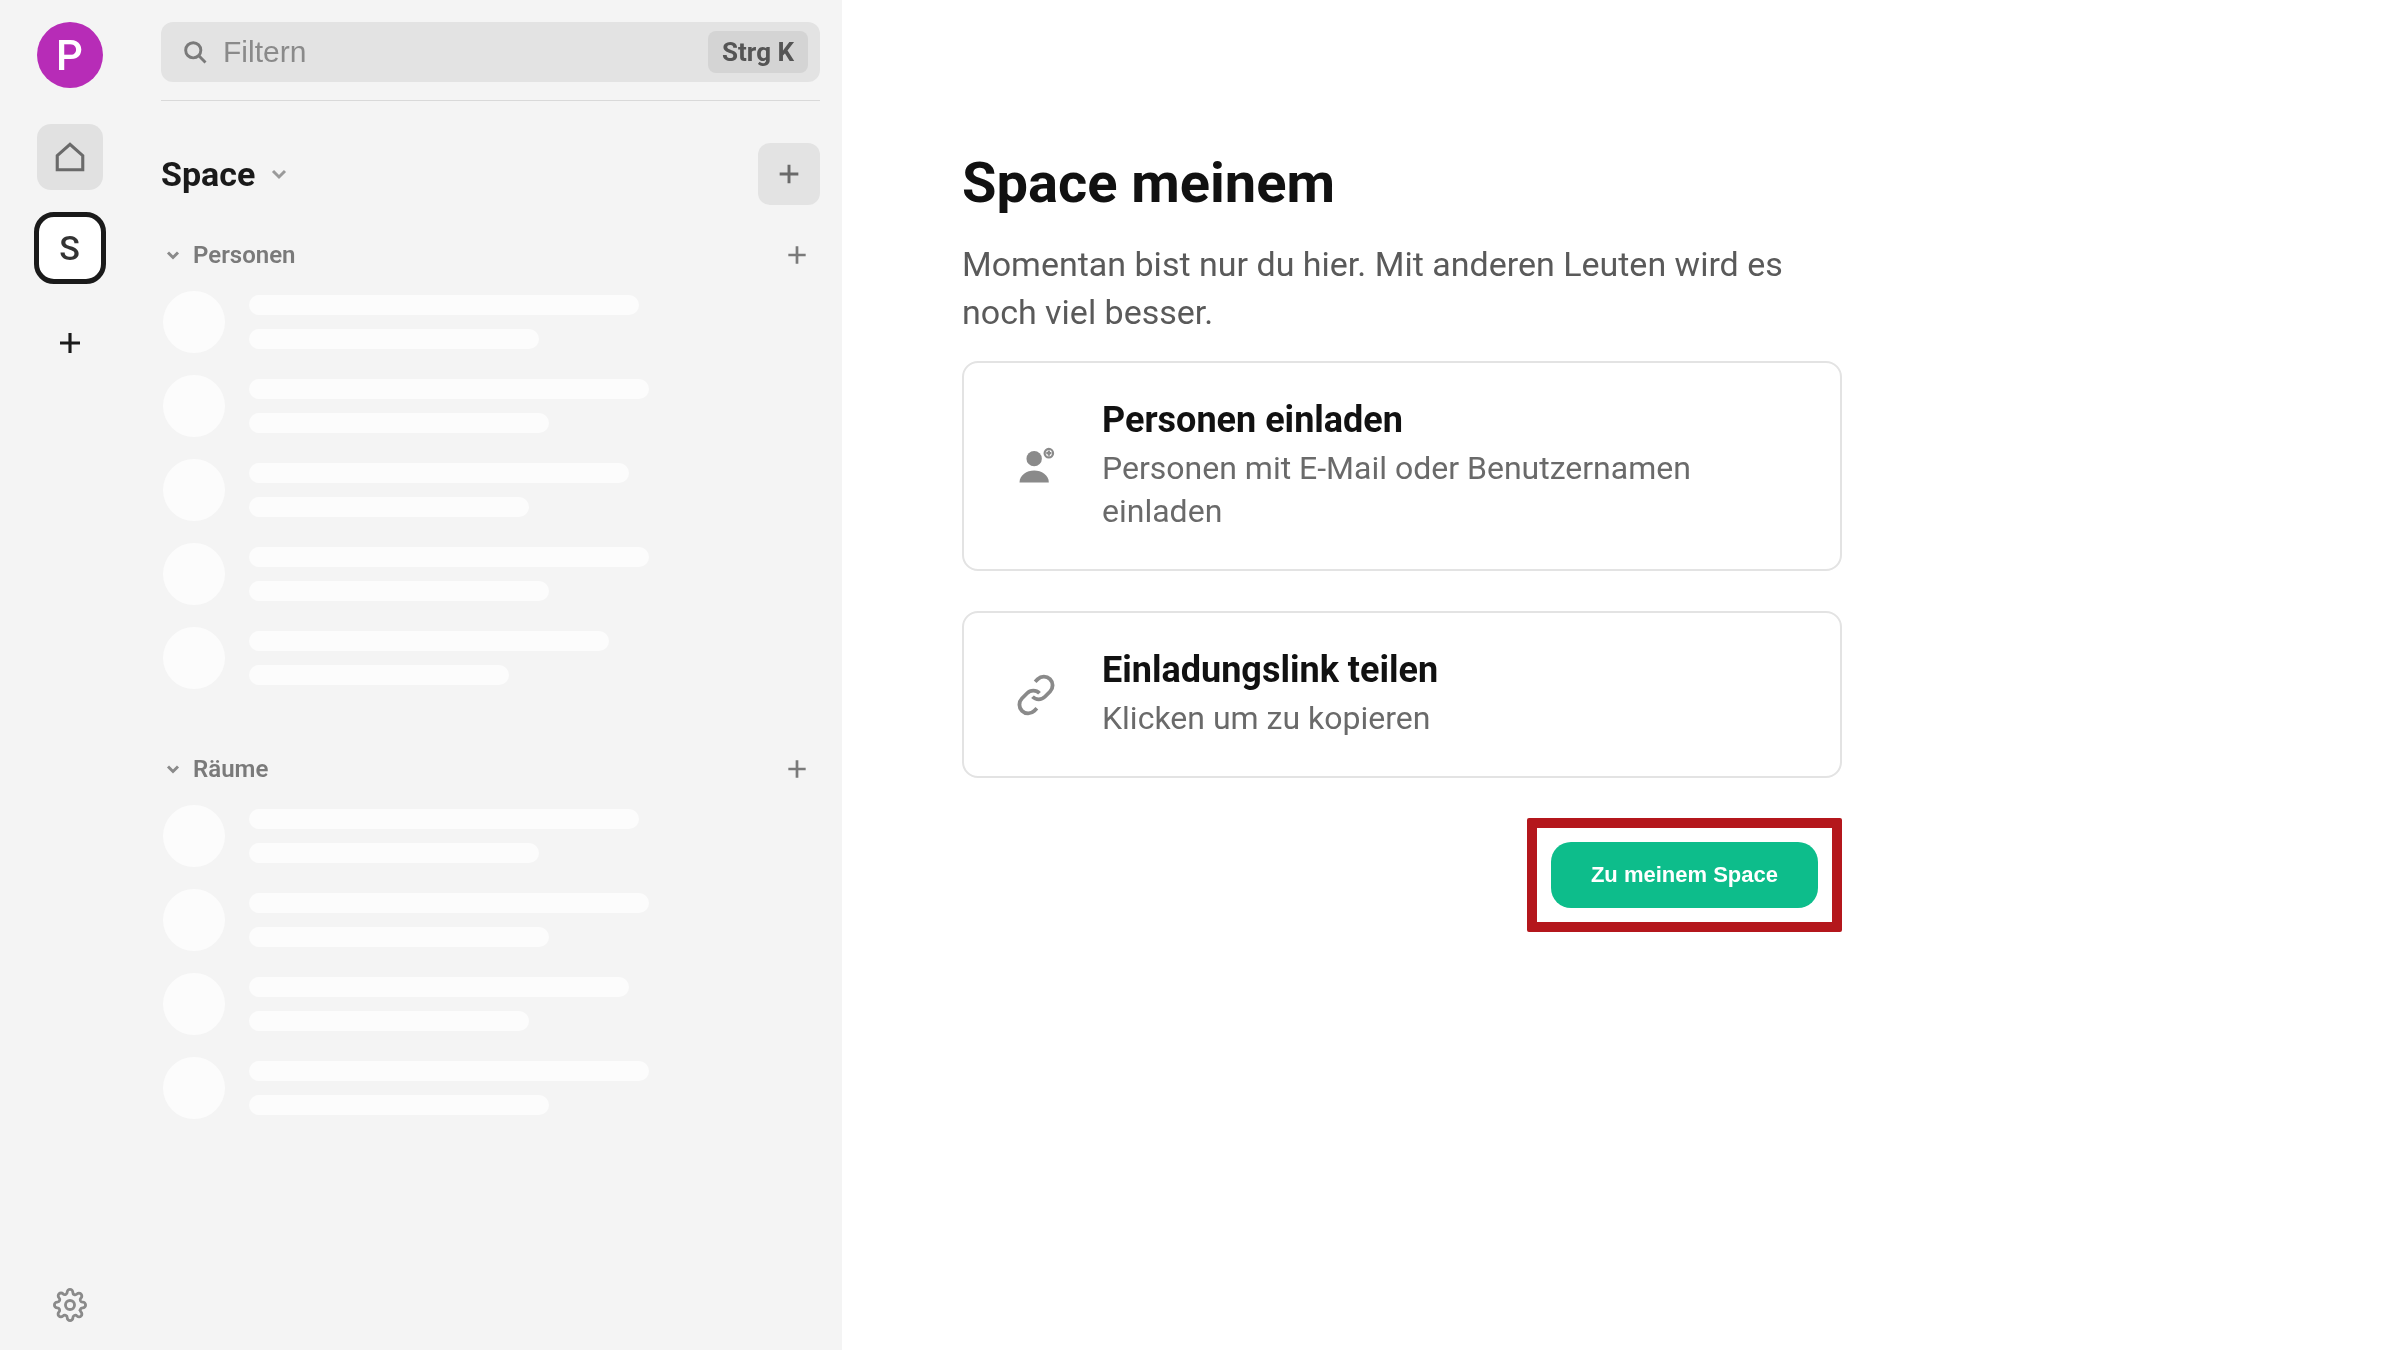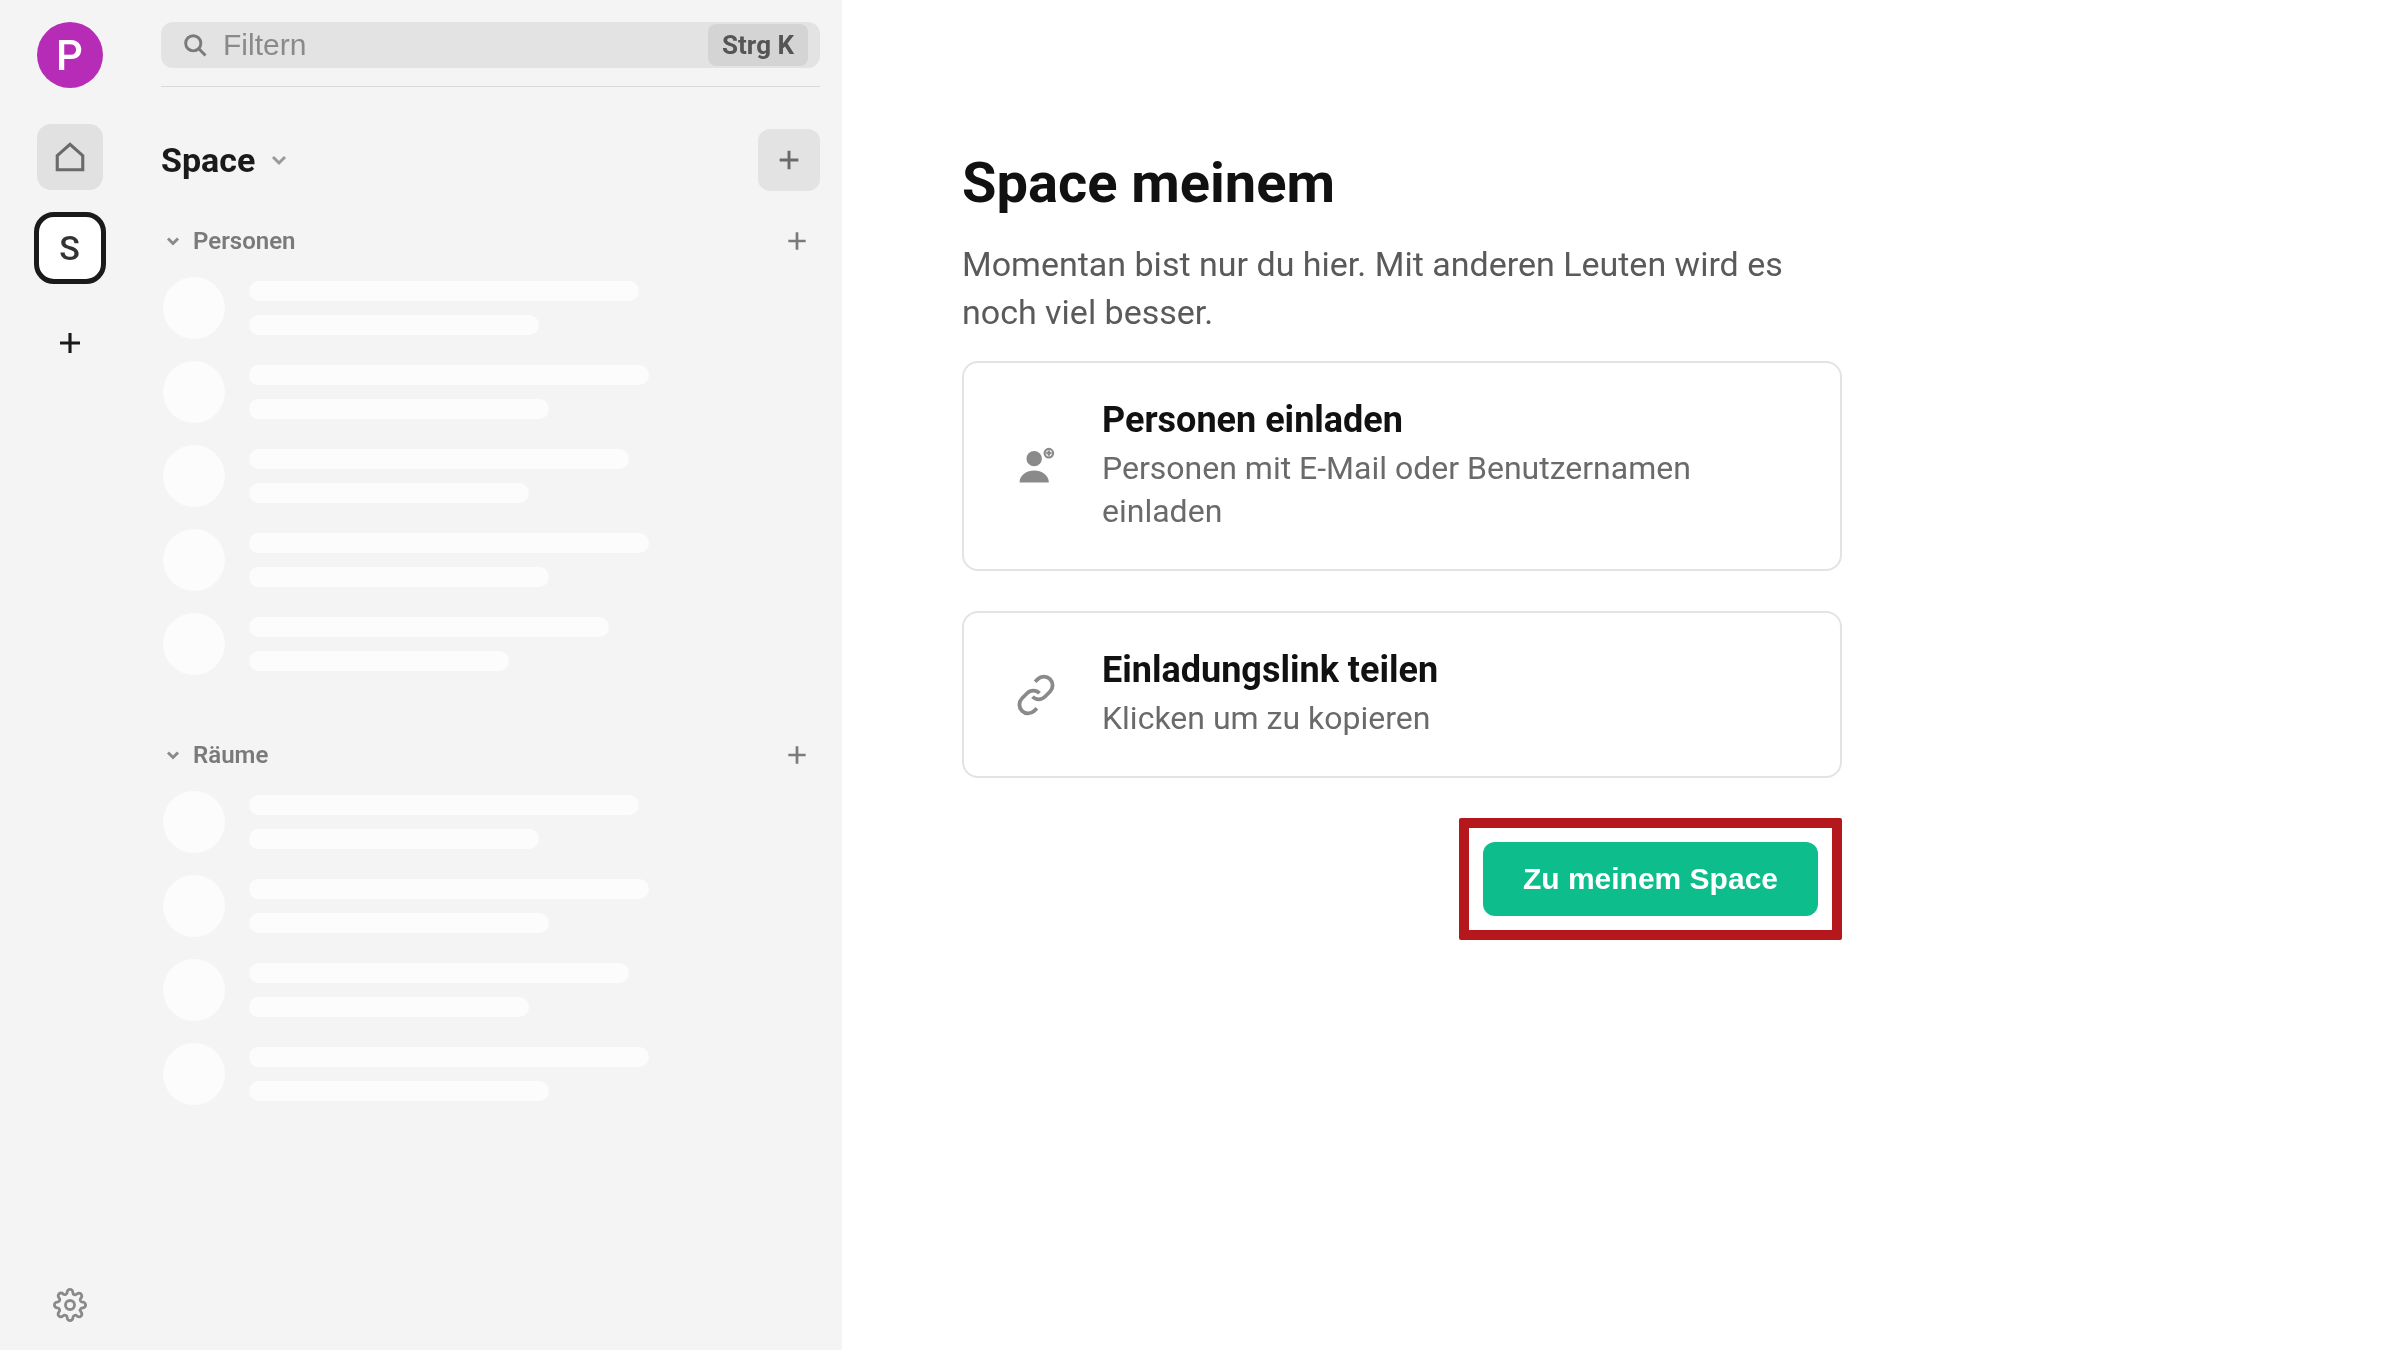--- a/index.html
+++ b/index.html
@@ -9,21 +9,21 @@
   
   .rail { width: 139px; background: #f4f4f4; display: flex; flex-direction: column; align-items: center; padding-top: 22px; position: relative; }
   .avatar { width: 66px; height: 66px; border-radius: 50%; background: #b72cb7; color: #fff; display: flex; align-items: center; justify-content: center; font-size: 42px; font-weight: 500; margin-bottom: 36px; cursor: pointer; }
   .rail-home { width: 66px; height: 66px; border-radius: 14px; background: #e1e1e1; display: flex; align-items: center; justify-content: center; margin-bottom: 22px; cursor: pointer; }
   .rail-space { width: 72px; height: 72px; border-radius: 20px; border: 5px solid #1a1a1a; background: #fff; display: flex; align-items: center; justify-content: center; font-size: 34px; font-weight: 500; color: #333; margin-bottom: 26px; cursor: pointer; }
   .rail-add { width: 66px; height: 66px; display: flex; align-items: center; justify-content: center; font-size: 40px; color: #1a1a1a; cursor: pointer; }
   .rail-settings { position: absolute; bottom: 28px; left: 50%; transform: translateX(-50%); cursor: pointer; }
 
   
   .left-panel { width: 703px; background: #f4f4f4; padding: 22px 22px 0 22px; display: flex; flex-direction: column; }
-  .search-wrap { background: #e3e3e3; border-radius: 12px; height: 46px; display: flex; align-items: center; padding: 0 12px 0 20px; margin-bottom: 6px; }
+  .search-wrap { background: #e3e3e3; border-radius: 12px; height: 60px; display: flex; align-items: center; padding: 0 12px 0 20px; margin-bottom: 6px; }
   .search-icon { color: #7a7a7a; margin-right: 14px; display:flex; }
   .search-input { flex: 1; background: transparent; border: none; font-size: 30px; color: #6a6a6a; outline: none; }
   .search-input::placeholder { color: #8a8a8a; }
   .kbd { background: #d4d4d4; color: #555; font-size: 26px; font-weight: 700; padding: 6px 14px; border-radius: 8px; }
   .divider-thin { height: 1px; background: #d9d9d9; margin-top: 12px; }
 
   .space-row { display: flex; align-items: center; justify-content: space-between; margin-top: 42px; margin-bottom: 30px; }
   .space-title { display: flex; align-items: center; gap: 12px; font-size: 34px; font-weight: 700; color: #1a1a1a; cursor: pointer; }
   .chev { color: #8a8a8a; }
   .plus-box { width: 62px; height: 62px; border-radius: 12px; background: #e3e3e3; display: flex; align-items: center; justify-content: center; font-size: 40px; color: #6a6a6a; cursor: pointer; }
@@ -50,21 +50,21 @@
   .page-title { font-size: 56px; font-weight: 700; color: #111; margin-bottom: 24px; }
   .page-sub { font-size: 34px; color: #5a5a5a; line-height: 1.42; margin-bottom: 24px; max-width: 870px; }
 
   .card { border: 2px solid #e3e3e3; border-radius: 16px; padding: 36px 48px; display: flex; align-items: center; gap: 42px; margin-bottom: 40px; cursor: pointer; background: #fff; }
   .card-icon { color: #8a8a8a; flex-shrink: 0; width: 48px; display:flex; align-items:center; justify-content:center; }
   .card-title { font-size: 36px; font-weight: 700; color: #111; margin-bottom: 6px; }
   .card-sub { font-size: 32px; color: #6a6a6a; line-height: 1.35; max-width: 620px; }
 
   .button-row { display: flex; justify-content: flex-end; margin-top: 30px; }
   .highlight-box { border: 10px solid #b4171c; padding: 14px; border-radius: 2px; }
-  .primary-btn { background: #0dbd8b; color: #fff; font-size: 30px; font-weight: 700; border: none; border-radius: 12px; padding: 20px 40px; cursor: pointer; }
+  .primary-btn { background: #0dbd8b; color: #fff; font-size: 22px; font-weight: 700; border: none; border-radius: 20px; padding: 20px 40px; cursor: pointer; }
 
   svg { display: block; }
 </style>
 </head>
 <body>
 
 <div class="app">
 
   <div class="rail">
     <div class="avatar">

